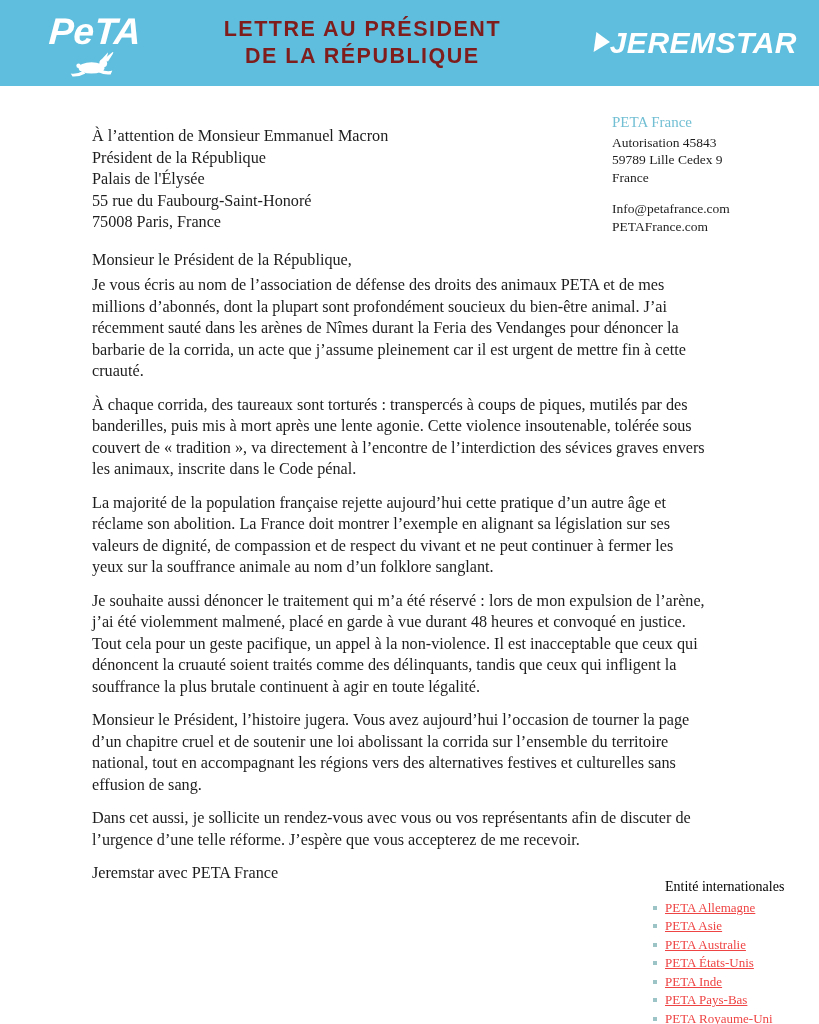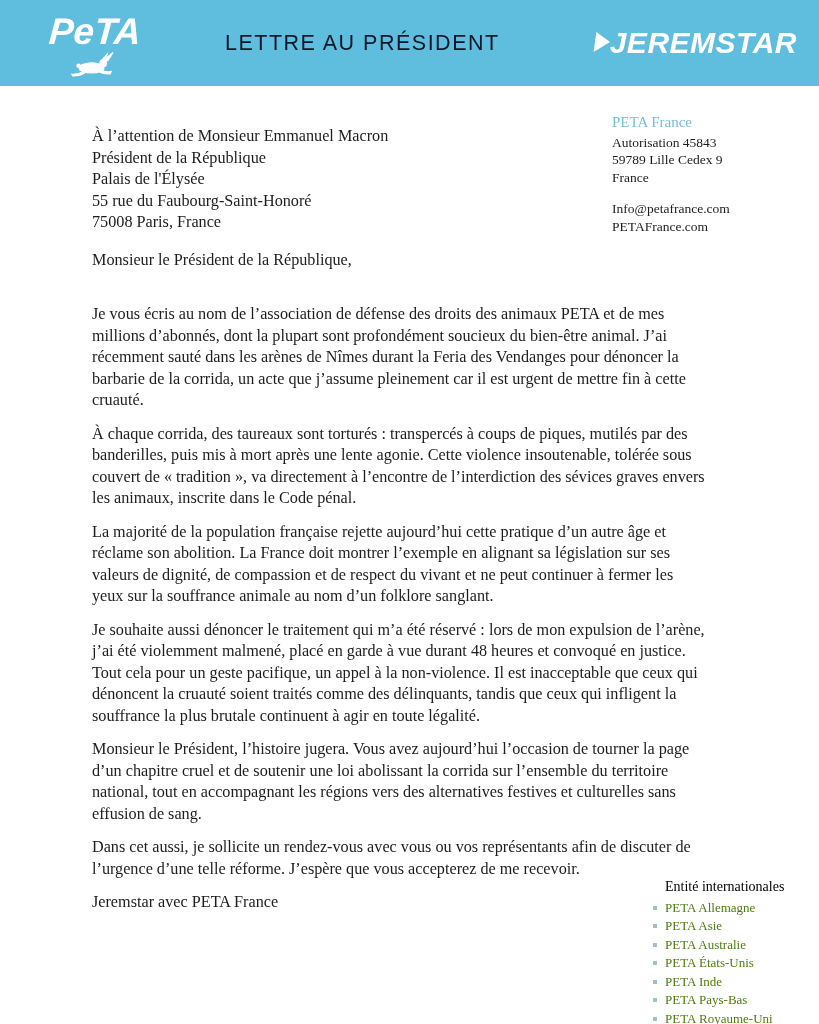--- a/index.html
+++ b/index.html
@@ -39,22 +39,22 @@
     color: #ffffff;
     letter-spacing: 0;
     transform: skewX(-4deg);
   }
   .peta-logo svg { width: 78px; height: 26px; margin-top: 1px; }
 
   .banner-title {
     flex: 1;
     text-align: center;
     font-family: "Liberation Sans", sans-serif;
-    font-weight: normal;
-    color: #0f172a;
+    font-weight: bold;
+    color: #7f1d1d;
     font-size: 21.5px;
     letter-spacing: 1.5px;
     line-height: 27px;
     padding-right: 30px;
   }
 
   .jeremstar-logo {
     display: flex;
     align-items: center;
     gap: 0;
@@ -97,21 +97,21 @@
   .letter {
     position: absolute;
     left: 92px;
     top: 126px;
     width: 615px;
     font-size: 16.2px;
     line-height: 21.5px;
   }
   .letter .recipient { margin-bottom: 16px; }
   .letter .date-line { margin-bottom: 16px; }
-  .letter .salutation { margin-bottom: 33px; }
+  .letter .salutation { margin-bottom: 4px; }
   .letter p.para { margin-bottom: 12px; }
   .letter .closing { margin-bottom: 14px; }
 
   
   .entities {
     position: absolute;
     left: 653px;
     top: 878px;
     width: 160px;
     font-size: 13px;
@@ -120,21 +120,22 @@
   .entities .entities-title {
     color: #000000;
     font-size: 14px;
     margin-left: 12px;
     margin-bottom: 2px;
   }
   .entities ul { list-style: none; }
   .entities li {
     position: relative;
     padding-left: 12px;
-    color: #4d7c0f;
+    color: #ef4444;
+    text-decoration: underline;
   }
   .entities li::before {
     content: "";
     position: absolute;
     left: 0;
     top: 7px;
     width: 4px;
     height: 4px;
     background: #9cc4c6;
   }
@@ -153,20 +154,21 @@
         <ellipse cx="52" cy="39" rx="30" ry="13"></ellipse>
         <path d="M72 42 Q88 49 100 45 L96 54 Q82 56 68 49 Z"></path>
         <path d="M32 46 Q16 55 4 52 L8 59 Q24 60 38 52 Z"></path>
         <circle cx="22" cy="34" r="5"></circle>
       </g>
     </svg>
   </div>
 
   <div class="banner-title">
     <div>LETTRE AU PRÉSIDENT</div>
+    <div>DE LA RÉPUBLIQUE</div>
   </div>
 
   <div class="jeremstar-logo">
     <span class="play"></span>
     <span class="jeremstar-word">JEREMSTAR</span>
   </div>
 </div>
 
 <div class="contact-block">
   <div class="contact-title">PETA France</div>

